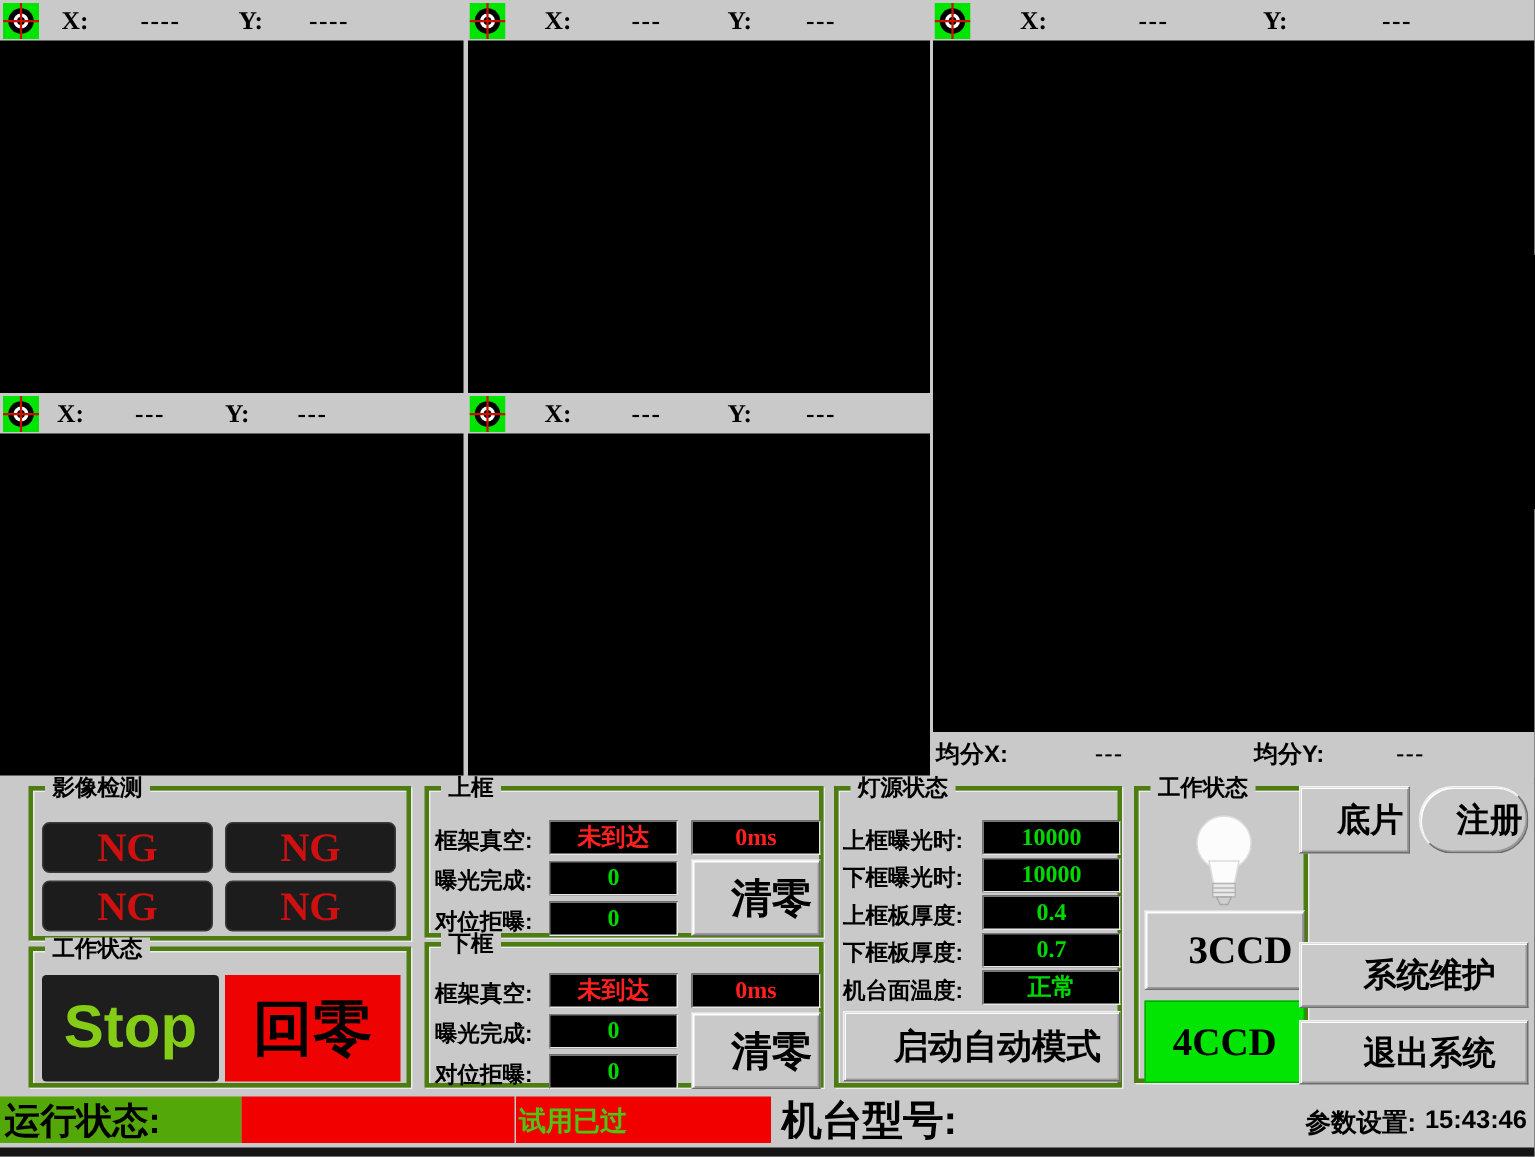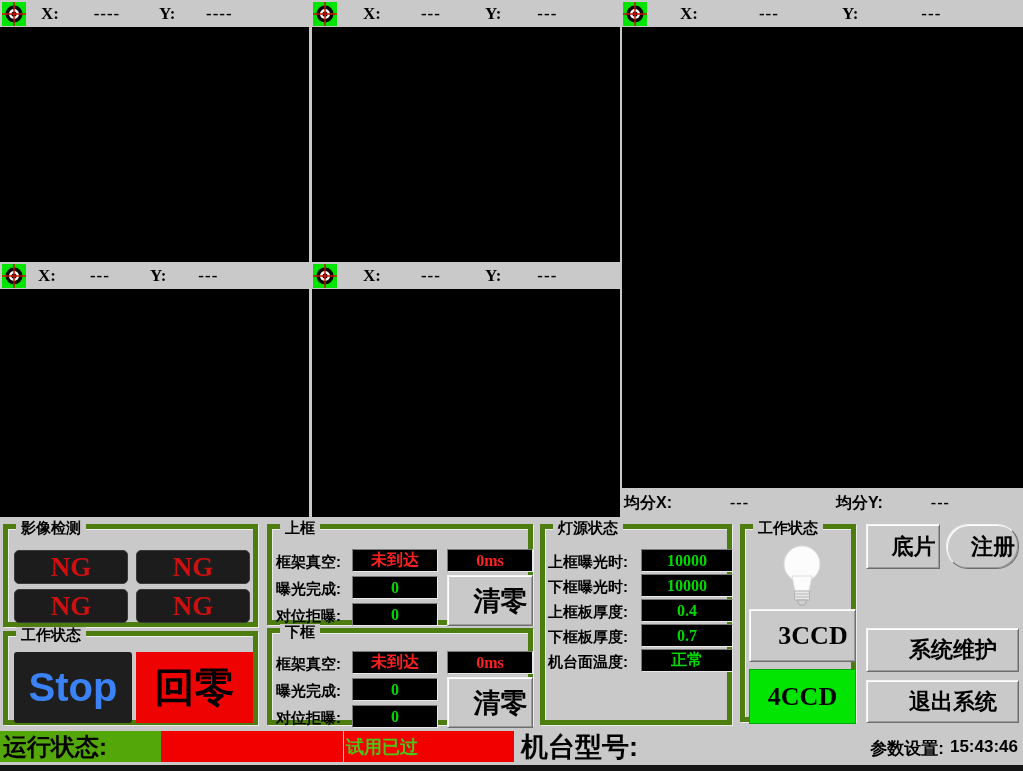--- a/index.html
+++ b/index.html
@@ -10,22 +10,22 @@
     font-family:"Liberation Sans", sans-serif; color:#000;
   }
   
   .hdr { position:absolute; height:27px; background:#c9c9c9; display:flex; align-items:center;
          font-family:"Liberation Serif", serif; font-weight:bold; font-size:17px; }
   .hdr .icon { width:24px; height:24px; margin-left:2px; flex:0 0 auto; }
   .hdr .val { text-align:center; letter-spacing:1px; }
   
   .black { position:absolute; background:#000; }
   
-  .gb { position:absolute; border:5px solid #4d7c0f;
-        box-shadow: inset 1px 1px 0 #ececec, 1px 1px 0 #ececec; }
+  .gb { position:absolute; border:3px solid #4d7c0f;
+        box-shadow: inset 1px 1px 0 #ececec, 1px 1px 0 #ececec; margin-left: 16px; }
   .gb-title { position:absolute; top:-9px; left:8px; background:#c9c9c9; padding:0 5px;
               font-weight:bold; font-size:15px; line-height:16px; }
   
   .btn { position:absolute; background:#c9c9c9; border:1px solid;
          border-color:#f2f2f2 #6e6e6e #6e6e6e #f2f2f2;
          box-shadow: inset 1px 1px 0 #ffffff, inset -1px -1px 0 #9a9a9a;
          display:flex; align-items:center; justify-content:center;
          font-weight:bold; cursor:pointer;padding-left:21px; }
   
   .field { position:absolute; background:#000; border:1px solid;
@@ -144,21 +144,21 @@
   <div class="gb" style="left:3px; top:524px; width:255px; height:103px;">
     <span class="gb-title">影像检测</span>
     <div class="dark-ind" style="left:6px;  top:21px; width:114px; height:34px;">NG</div>
     <div class="dark-ind" style="left:128px; top:21px; width:114px; height:34px;">NG</div>
     <div class="dark-ind" style="left:6px;  top:60px; width:114px; height:34px;">NG</div>
     <div class="dark-ind" style="left:128px; top:60px; width:114px; height:34px;">NG</div>
   </div>
 
   <div class="gb" style="left:3px; top:631px; width:255px; height:94px;">
     <span class="gb-title">工作状态</span>
-    <div style="position:absolute; left:6px; top:16px; width:118px; height:71px; background:#1e1e1e; border-radius:3px; display:flex; align-items:center; justify-content:center; font-weight:bold; font-size:40px; color:#3b82f6; cursor:pointer;">Stop</div>
+    <div style="position:absolute; left:6px; top:16px; width:118px; height:71px; background:#1e1e1e; border-radius:3px; display:flex; align-items:center; justify-content:center; font-weight:bold; font-size:40px; color:#84cc16; cursor:pointer;">Stop</div>
     <div style="position:absolute; left:128px; top:16px; width:117px; height:71px; background:#ee0202; display:flex; align-items:center; justify-content:center; font-weight:bold; font-size:40px; color:#000; cursor:pointer;">回零</div>
   </div>
 
   <div class="gb" style="left:267px; top:524px; width:266px; height:101px;">
     <span class="gb-title">上框</span>
     <span class="flabel" style="left:4px; top:24px;">框架真空:</span>
     <div class="field redtx" style="left:80px; top:20px; width:86px; height:23px;">未到达</div>
     <div class="field redtx" style="left:175px; top:20px; width:86px; height:23px;">0ms</div>
     <span class="flabel" style="left:4px; top:51px;">曝光完成:</span>
     <div class="field green" style="left:80px; top:47px; width:86px; height:23px;">0</div>
@@ -184,20 +184,21 @@
     <span class="flabel" style="left:3px; top:24px;">上框曝光时:</span>
     <div class="field green" style="left:96px; top:20px; width:92px; height:23px;">10000</div>
     <span class="flabel" style="left:3px; top:49px;">下框曝光时:</span>
     <div class="field green" style="left:96px; top:45px; width:92px; height:23px;">10000</div>
     <span class="flabel" style="left:3px; top:74px;">上框板厚度:</span>
     <div class="field green" style="left:96px; top:70px; width:92px; height:23px;">0.4</div>
     <span class="flabel" style="left:3px; top:99px;">下框板厚度:</span>
     <div class="field green" style="left:96px; top:95px; width:92px; height:23px;">0.7</div>
     <span class="flabel" style="left:3px; top:124px;">机台面温度:</span>
     <div class="field green" style="left:96px; top:120px; width:92px; height:23px; font-family:'Liberation Sans',sans-serif;">正常</div>
+    <div class="btn" style="left:3px; top:147px; width:185px; height:47px; font-size:23px;">启动自动模式</div>
   </div>
 
   <div class="gb" style="left:740px; top:524px; width:116px; height:198px;">
     <span class="gb-title">工作状态</span>
     <span style="position:absolute; left:33px; top:14px;">
       <svg width="48" height="66" viewBox="0 0 48 66">
         <circle cx="24" cy="21" r="18" fill="#fcfcfc" stroke="#dcdcdc"></circle>
         <path d="M14 33 L17 48 H31 L34 33 Z" fill="#fcfcfc" stroke="#dcdcdc"></path>
         <rect x="16.5" y="48" width="15" height="9" fill="#e9e9e9" stroke="#b5b5b5"></rect>
         <line x1="16.5" y1="51" x2="31.5" y2="51" stroke="#b5b5b5"></line>

